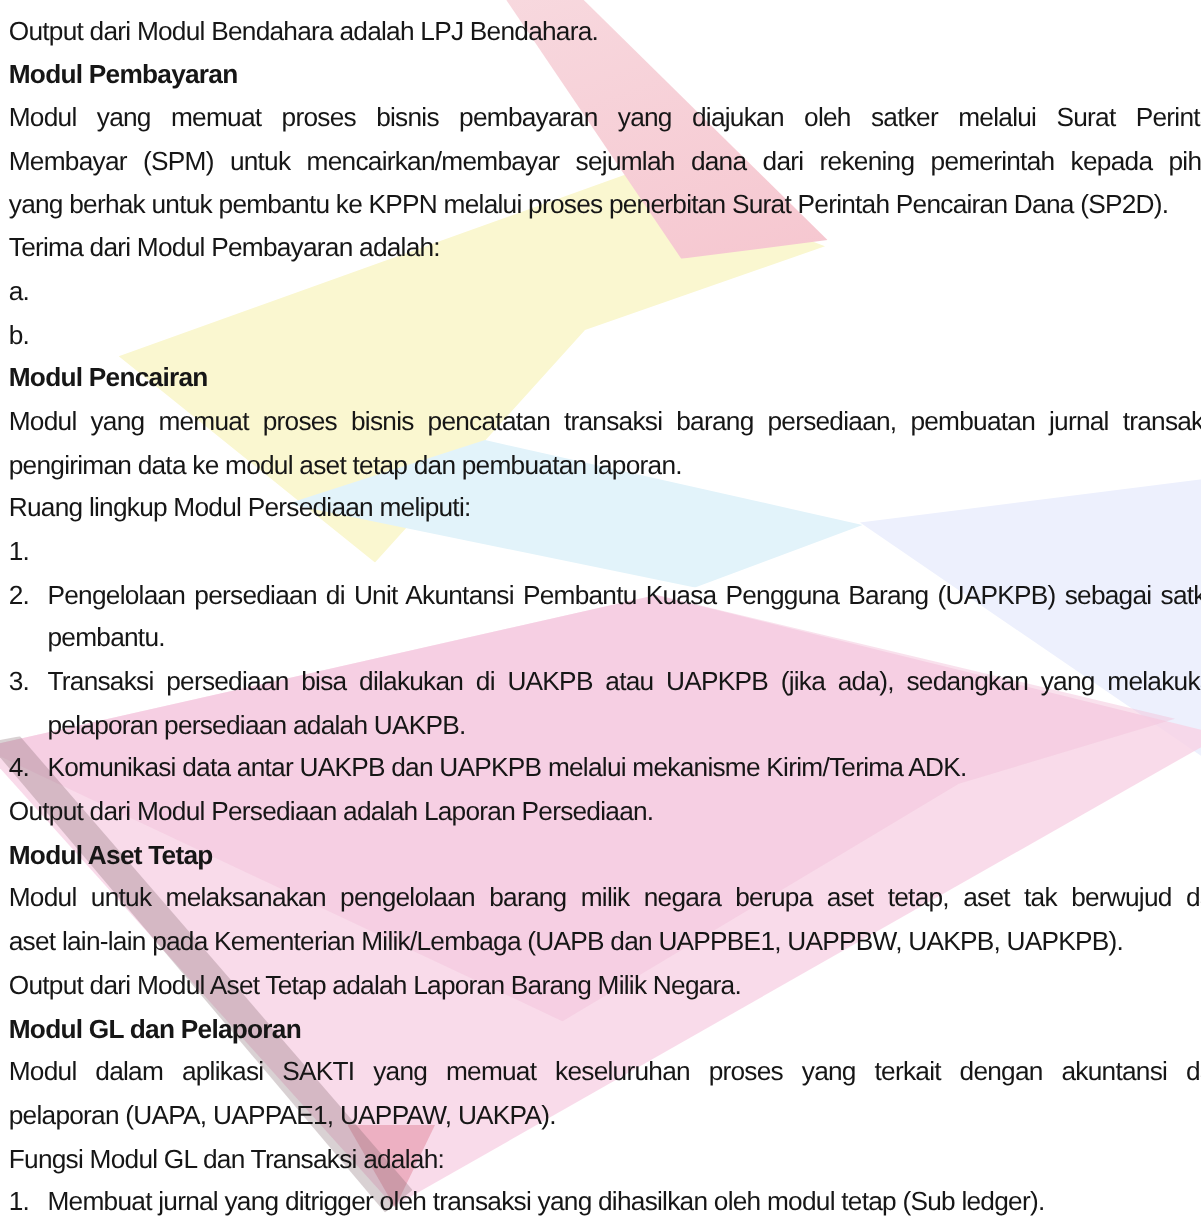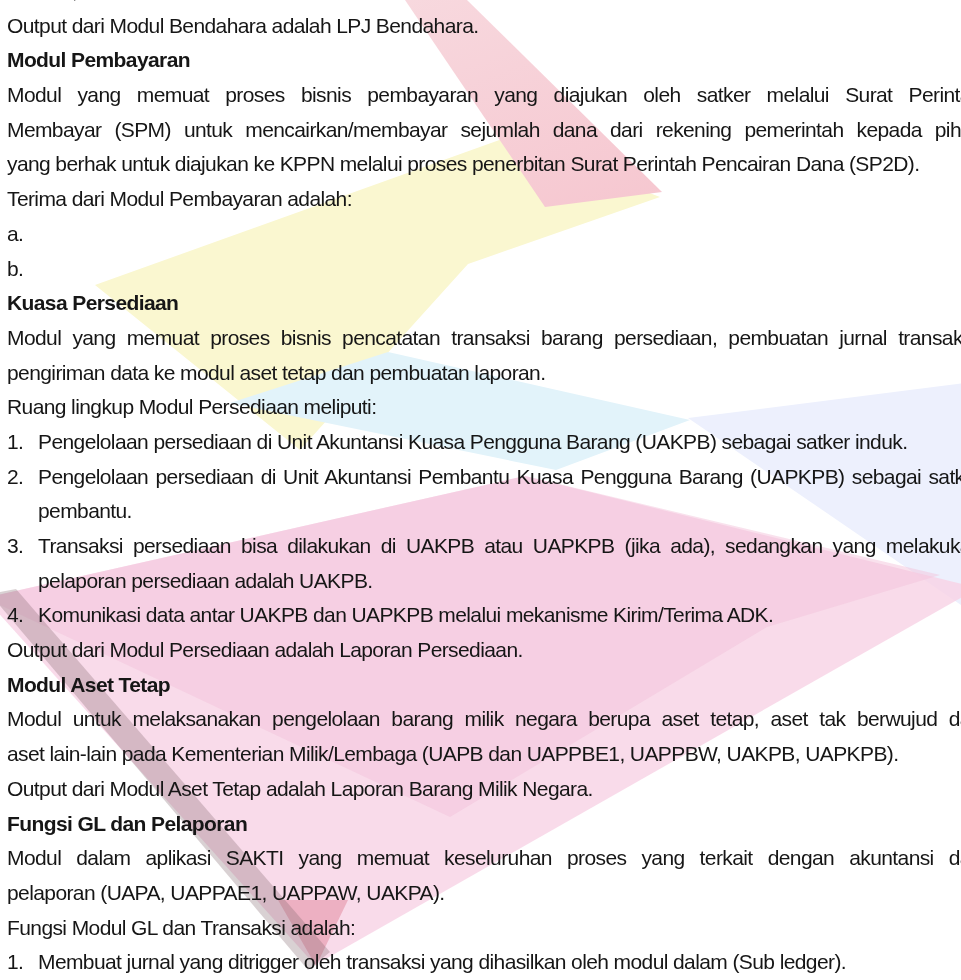--- a/index.html
+++ b/index.html
@@ -46,37 +46,37 @@
   <div class="wm wm-tip" style="background: rgba(228, 140, 160, 0.55);"></div>
   <div class="wm wm-shadow" style="background: rgba(130, 104, 110, 0.3);"></div>
 </div>
 
 <div id="text-layer" style="color: rgb(22, 22, 22);">
     <div class="line frag"><span>,</span></div>
     <div class="line"><span>Output dari Modul Bendahara adalah LPJ Bendahara.</span></div>
     <div class="line bold"><span>Modul Pembayaran</span></div>
     <div class="line stretch"><span>Modul yang memuat proses bisnis pembayaran yang diajukan oleh satker melalui Surat Perintah</span></div>
     <div class="line stretch"><span>Membayar (SPM) untuk mencairkan/membayar sejumlah dana dari rekening pemerintah kepada pihak</span></div>
-    <div class="line"><span>yang berhak untuk diajukan ke KPPN melalui proses penerbitan Surat Perintah Pencairan Dana (SP2D).</span></div>
+    <div class="line"><span>yang berhak untuk pembantu ke KPPN melalui proses penerbitan Surat Perintah Pencairan Dana (SP2D).</span></div>
     <div class="line"><span>Terima dari Modul Pembayaran adalah:</span></div>
     <div class="line has-marker"><span class="marker">a.</span></div>
     <div class="line has-marker"><span class="marker">b.</span></div>
-    <div class="line bold"><span>Kuasa Persediaan</span></div>
+    <div class="line bold"><span>Modul Pencairan</span></div>
     <div class="line stretch"><span>Modul yang memuat proses bisnis pencatatan transaksi barang persediaan, pembuatan jurnal transaksi,</span></div>
     <div class="line"><span>pengiriman data ke modul aset tetap dan pembuatan laporan.</span></div>
     <div class="line"><span>Ruang lingkup Modul Persediaan meliputi:</span></div>
-    <div class="line has-marker"><span class="marker">1.</span><span>Pengelolaan persediaan di Unit Akuntansi Kuasa Pengguna Barang (UAKPB) sebagai satker induk.</span></div>
+    <div class="line has-marker"><span class="marker">1.</span></div>
     <div class="line stretch has-marker"><span class="marker">2.</span><span>Pengelolaan persediaan di Unit Akuntansi Pembantu Kuasa Pengguna Barang (UAPKPB) sebagai satker</span></div>
     <div class="line indent"><span>pembantu.</span></div>
     <div class="line stretch has-marker"><span class="marker">3.</span><span>Transaksi persediaan bisa dilakukan di UAKPB atau UAPKPB (jika ada), sedangkan yang melakukan</span></div>
     <div class="line indent"><span>pelaporan persediaan adalah UAKPB.</span></div>
     <div class="line has-marker"><span class="marker">4.</span><span>Komunikasi data antar UAKPB dan UAPKPB melalui mekanisme Kirim/Terima ADK.</span></div>
     <div class="line"><span>Output dari Modul Persediaan adalah Laporan Persediaan.</span></div>
     <div class="line bold"><span>Modul Aset Tetap</span></div>
     <div class="line stretch"><span>Modul untuk melaksanakan pengelolaan barang milik negara berupa aset tetap, aset tak berwujud dan</span></div>
     <div class="line"><span>aset lain-lain pada Kementerian Milik/Lembaga (UAPB dan UAPPBE1, UAPPBW, UAKPB, UAPKPB).</span></div>
     <div class="line"><span>Output dari Modul Aset Tetap adalah Laporan Barang Milik Negara.</span></div>
-    <div class="line bold"><span>Fungsi GL dan Pelaporan</span></div>
+    <div class="line bold"><span>Modul GL dan Pelaporan</span></div>
     <div class="line stretch"><span>Modul dalam aplikasi SAKTI yang memuat keseluruhan proses yang terkait dengan akuntansi dan</span></div>
     <div class="line"><span>pelaporan (UAPA, UAPPAE1, UAPPAW, UAKPA).</span></div>
     <div class="line"><span>Fungsi Modul GL dan Transaksi adalah:</span></div>
-    <div class="line has-marker"><span class="marker">1.</span><span>Membuat jurnal yang ditrigger oleh transaksi yang dihasilkan oleh modul dalam (Sub ledger).</span></div>
+    <div class="line has-marker"><span class="marker">1.</span><span>Membuat jurnal yang ditrigger oleh transaksi yang dihasilkan oleh modul tetap (Sub ledger).</span></div>
   </div>
 
 </body></html>

